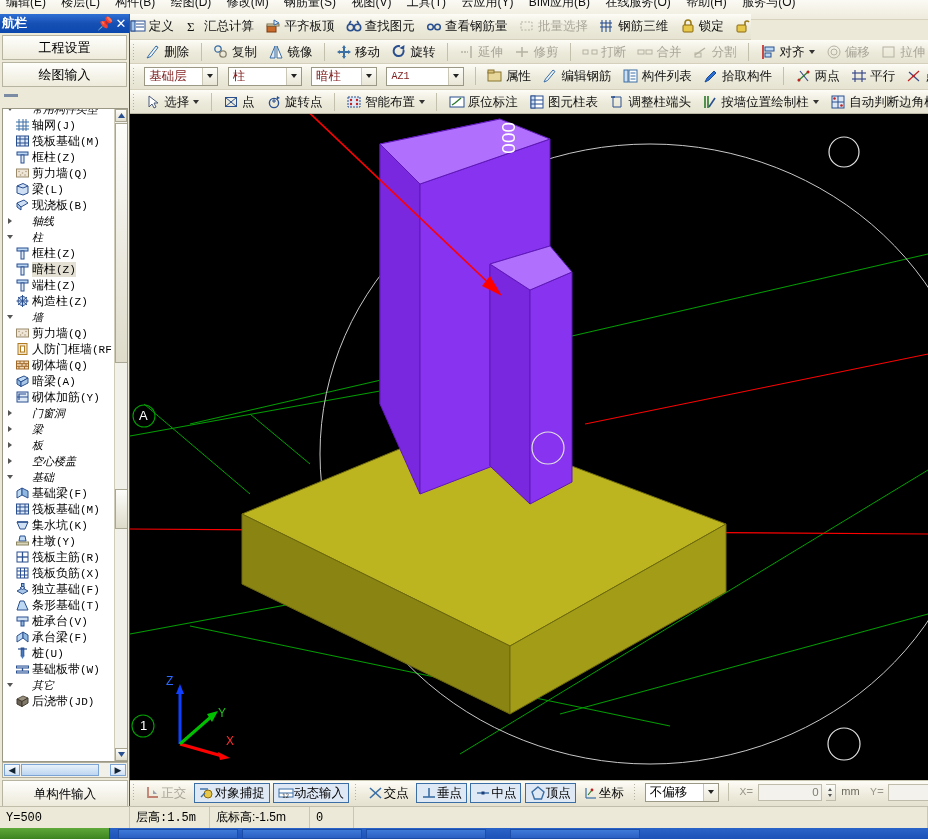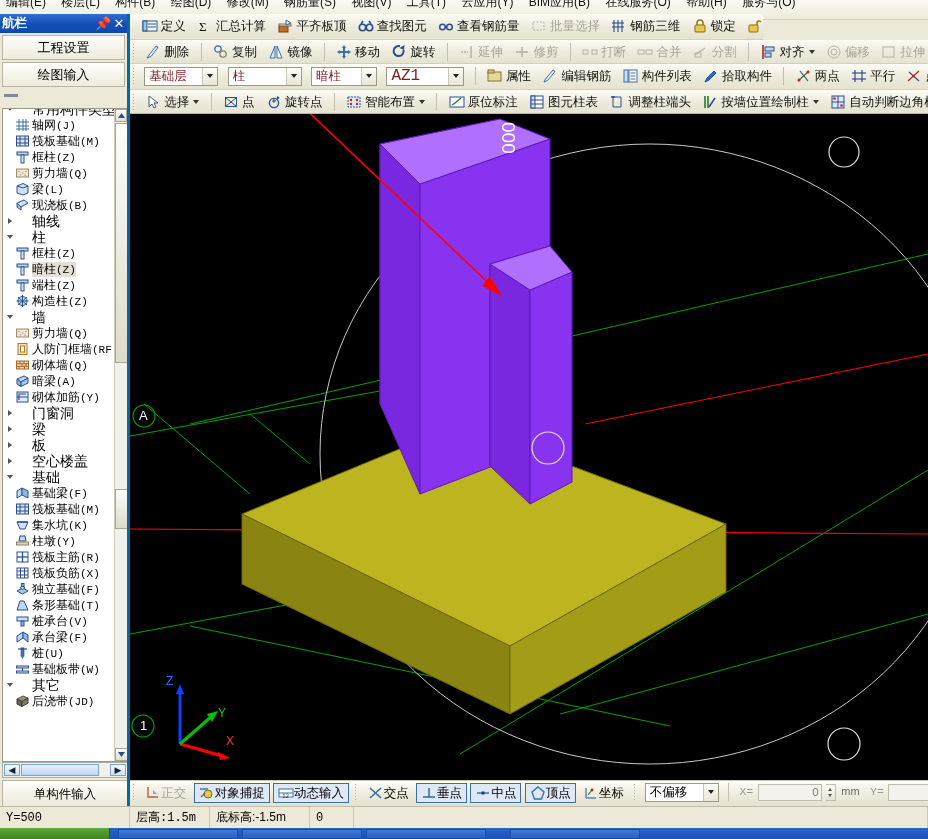--- a/index.html
+++ b/index.html
@@ -20,21 +20,21 @@
     overflow: hidden; white-space: nowrap;
     border-bottom: 1px solid #d6d2bd;
   }
   .menubar .mi {
     display: inline-block; padding: 0 6px; line-height: 14px;
     font-size: 12px; color: #111; position: relative; top: -5px;
   }
 
   
   .tb {
-    position: absolute; left: 12px; width: 751px;
+    position: absolute; left: 0; width: 751px;
     background: linear-gradient(#fdfcf6, #eceada 55%, #e6e3d2);
     border-bottom: 1px solid #d4d0bb;
     white-space: nowrap; overflow: hidden;
   }
   .tb1 { top: 14px; height: 26px; }
   .tb2 { top: 40px; height: 24px; left: 130px; width: 798px; }
   .tb3 { top: 64px; height: 26px; left: 130px; width: 798px; }
   .tb4 { top: 90px; height: 24px; left: 130px; width: 798px; border-bottom: 1px solid #b9b6a3; }
 
   .ti {
@@ -71,21 +71,21 @@
   .combo .cbtn {
     width: 15px; height: 17px; border-left: 1px solid #cac7b6;
     background: linear-gradient(#fdfdfa,#e9e6d6);
     display: flex; align-items: center; justify-content: center;
   }
   .combo .cbtn i { width:0;height:0;border-left:3.5px solid transparent;
     border-right:3.5px solid transparent;border-top:4px solid #222; display:block; }
 
   
   .navpanel { position: absolute; left: 0; top: 14px; width: 130px; height: 792px;
-              background: #ece9d8; border-right: 3px solid #0369a1; overflow: hidden; }
+              background: #ece9d8; border-right: 1px solid #0369a1; overflow: hidden; }
   .navhead {
     height: 19px; background: linear-gradient(#2f6fd4,#1650b4 50%,#0b48ae);
     color: #fff; font-size: 12.5px; font-weight: bold; display: flex;
     align-items: center; padding-left: 2px; position: relative;
   }
   .navhead .ht { flex: 1 1 auto; }
   .navhead .hb { width: 16px; text-align: center; font-weight: bold; font-size: 13px; color:#fff; }
   .navbtn {
     height: 25px; margin: 2px 2px 0 2px; background: linear-gradient(#fefefc,#eeebdb);
     border: 1px solid #b7b4a2; display: flex; align-items: center; justify-content: center;
@@ -94,21 +94,21 @@
   .navsplit { height: 10px; margin: 3px 4px 0 4px; position: relative; }
   .navsplit::before {
     content:""; position:absolute; left:0; top:4px; width: 14px; height:3px; background:#7a8ba3;
   }
   .treewrap {
     position: absolute; left: 2px; top: 94px; width: 126px; height: 654px;
     background: #fff; border: 1px solid #9b9886; overflow: hidden;
   }
   .tree { position:absolute; left:0; top:0; width: 112px; font-size: 12px; color: #000; }
   .trow { display: flex; align-items: center; height: 16px; white-space: nowrap; padding-left: 1px; }
-  .trow.grp { font-size: 14px; }
+  .trow.grp { font-size: 11px; font-style: italic; }
   .trow.sel .tlabel { background: #e4e1d4; }
   .tw { width: 11px; flex: 0 0 11px; display:flex; align-items:center; justify-content:center; }
   .tw i { width:0;height:0;border-left:4px solid #555;border-top:3.5px solid transparent;border-bottom:3.5px solid transparent;}
   .tw.open i { border:none; width:0;height:0;border-top:4px solid #555;border-left:3.5px solid transparent;border-right:3.5px solid transparent;}
   .tico { width: 15px; flex: 0 0 15px; height: 14px; margin-right: 2px; }
   .tlabel { line-height: 14px; }
   .tlabel .sfx { font-family: "Liberation Mono", monospace; font-size: 11px; }
 
   .vscroll { position: absolute; right: 0; top: 0; width: 13px; height: 100%;
              background: #f1f0e9; border-left: 1px solid #cfccba; }
@@ -475,21 +475,21 @@
           <i></i>
         </span>
   </span>
   <span class="combo" style="width:66px">
     <span class="cv">暗柱</span>
     <span class="cbtn">
           <i></i>
         </span>
   </span>
   <span class="combo" style="width:78px">
-    <span class="cv" style="font-family:'Liberation Mono',monospace;font-size:16px">AZ1</span>
+    <span class="cv" style="font-family:'Liberation Mono',monospace;font-size:10px">AZ1</span>
     <span class="cbtn">
           <i></i>
         </span>
   </span>
   <span class="sep"></span>
   <span class="ti">
     <span class="ic">
           <svg width="16" height="16" viewBox="0 0 16 16">
             <rect x="1" y="4" width="13" height="9" fill="#e8d79a" stroke="#8a7430"></rect>
             <rect x="1" y="2" width="6" height="3" fill="#d8c27a" stroke="#8a7430"></rect>

